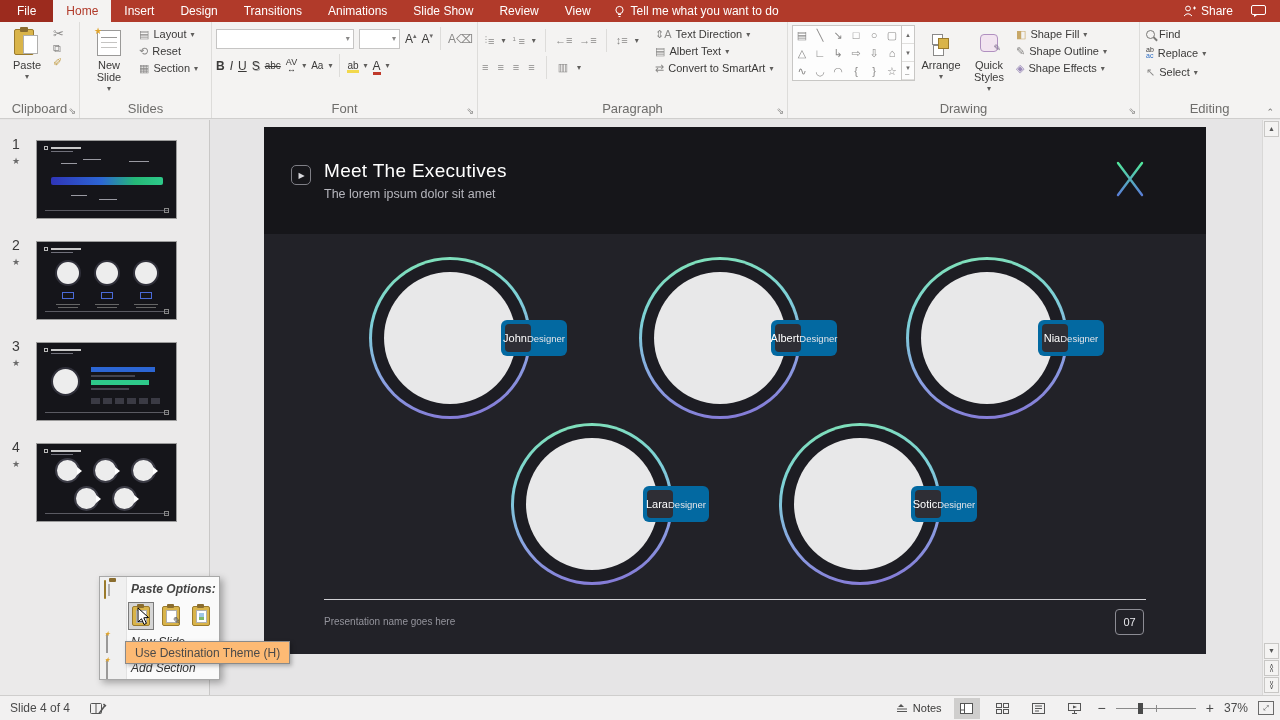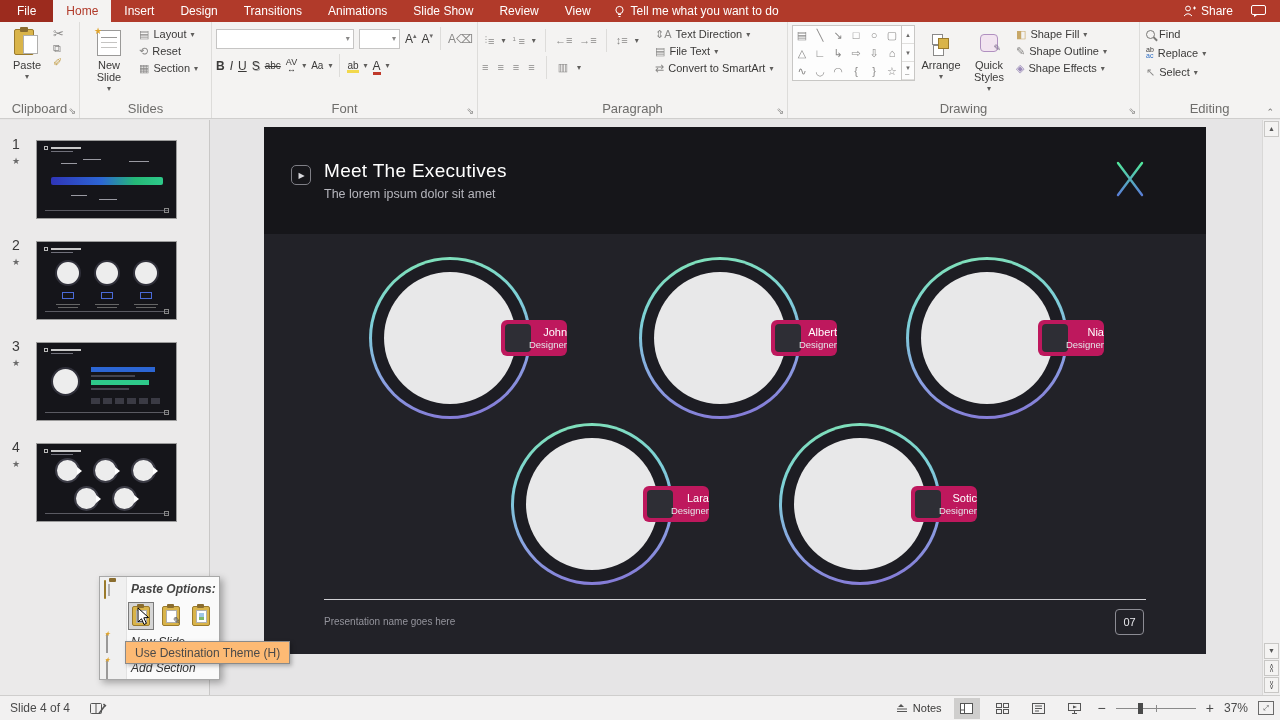--- a/index.html
+++ b/index.html
@@ -110,21 +110,21 @@
   .play-chip { position:absolute; left:27px; top:38px; width:20px; height:20px; border:1px solid #7f7f86; border-radius:5px; display:flex; align-items:center; justify-content:center; }
   .play-chip span { color:#d8d8dc; font-size:8px; margin-left:1px; }
   .slide-title { position:absolute; left:60px; top:33px; font-size:19px; font-weight:300; letter-spacing:.3px; color:#fff; }
   .slide-subtitle { position:absolute; left:60px; top:60px; font-size:12.5px; color:#b6b6bd; }
   .xlogo { position:absolute; right:58px; top:30px; }
 
   .member { position:absolute; width:162px; height:162px; }
   .ring { position:absolute; inset:0; border-radius:50%; background:linear-gradient(170deg,#7fe3b3 0%,#7dd0d8 35%,#8b9fe2 68%,#8372d4 100%); }
   .ring::before { content:""; position:absolute; inset:3px; border-radius:50%; background:#1d1d23; }
   .photo { position:absolute; inset:15px; border-radius:50%; background:#e8e8e9; }
-  .badge { position:absolute; left:132px; top:63px; width:66px; height:36px; background:#be185d; border-radius:6px; display:flex; flex-direction:column; align-items:flex-end; justify-content:center; z-index:2; }
+  .badge { position:absolute; left:132px; top:63px; width:66px; height:36px; background:#0369a1; border-radius:6px; display:flex; flex-direction:row; align-items:center; justify-content:center; z-index:2; }
   .badge::before { content:""; position:absolute; left:4px; top:4px; bottom:4px; width:26px; background:#2e2e35; border-radius:4px; }
   .bname { font-size:11px; color:#fff; line-height:13px; position:relative; }
   .brole { font-size:9.5px; color:#e4e4e8; line-height:11px; position:relative; }
 
   .slide-footline { position:absolute; left:60px; right:60px; top:472px; height:1px; background:#d0d0d4; }
   .slide-footer-text { position:absolute; left:60px; top:489px; font-size:10px; color:#94949c; }
   .page-box { position:absolute; right:62px; top:482px; width:29px; height:26px; border:1px solid #8c8c94; border-radius:4px; display:flex; align-items:center; justify-content:center; font-size:11px; color:#e8e8ec; }
 
   
   .ctx { position:absolute; left:99px; top:576px; width:121px; height:104px; background:#fafafa; border:1px solid #a8a8a8; box-shadow:3px 3px 7px rgba(0,0,0,.3); z-index:50;font-style:italic; }
@@ -309,21 +309,21 @@
         </div>
       </div>
       <div class="col">
         <div class="sb">
             <span class="gi">⇕A</span>
             <span>Text Direction</span>
             <span class="car">▾</span>
           </div>
         <div class="sb">
             <span class="gi">▤</span>
-            <span>File Text</span>
+            <span>Albert Text</span>
             <span class="car">▾</span>
           </div>
         <div class="sb">
             <span class="gi">⇄</span>
             <span>Convert to SmartArt</span>
             <span class="car">▾</span>
           </div>
       </div>
     </div>
     <div class="glabel"><span>Paragraph</span></div>

